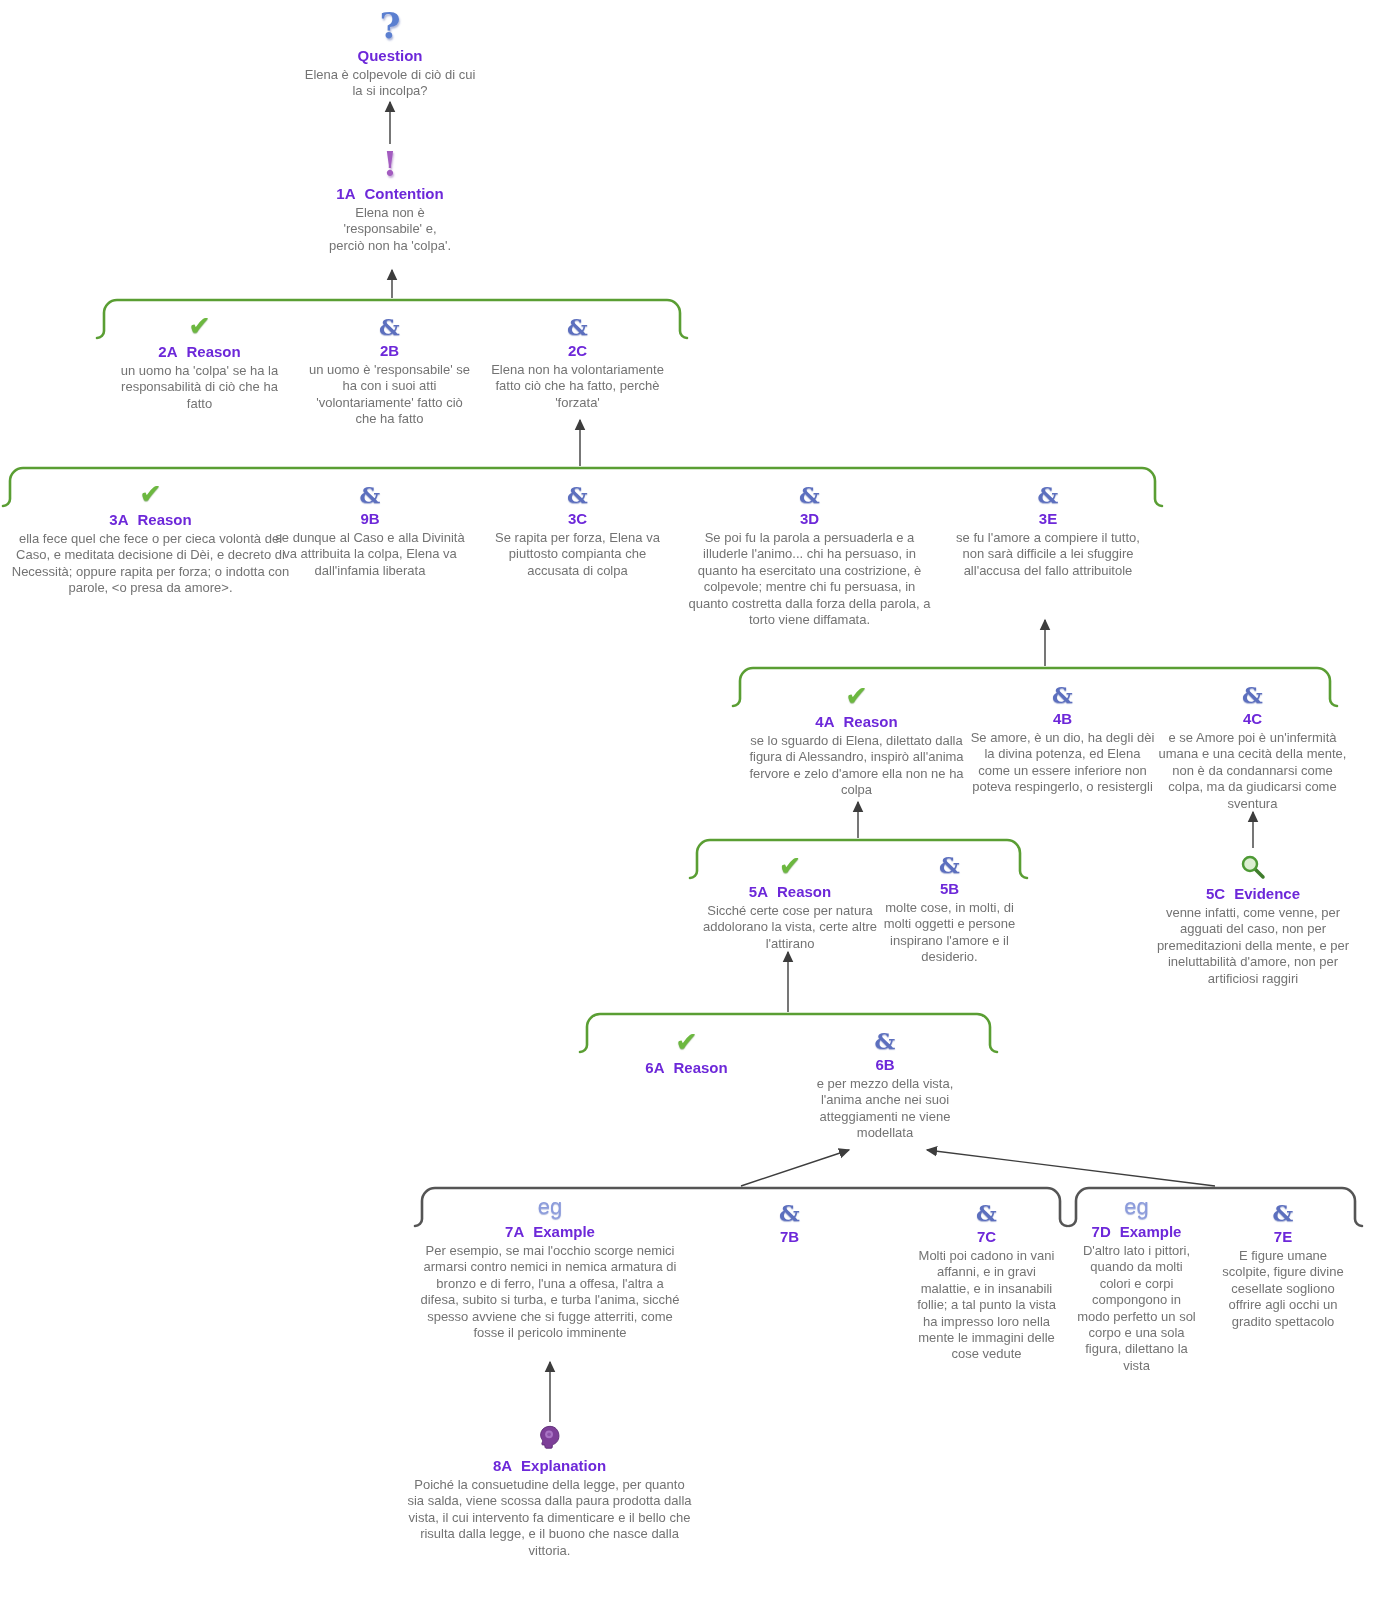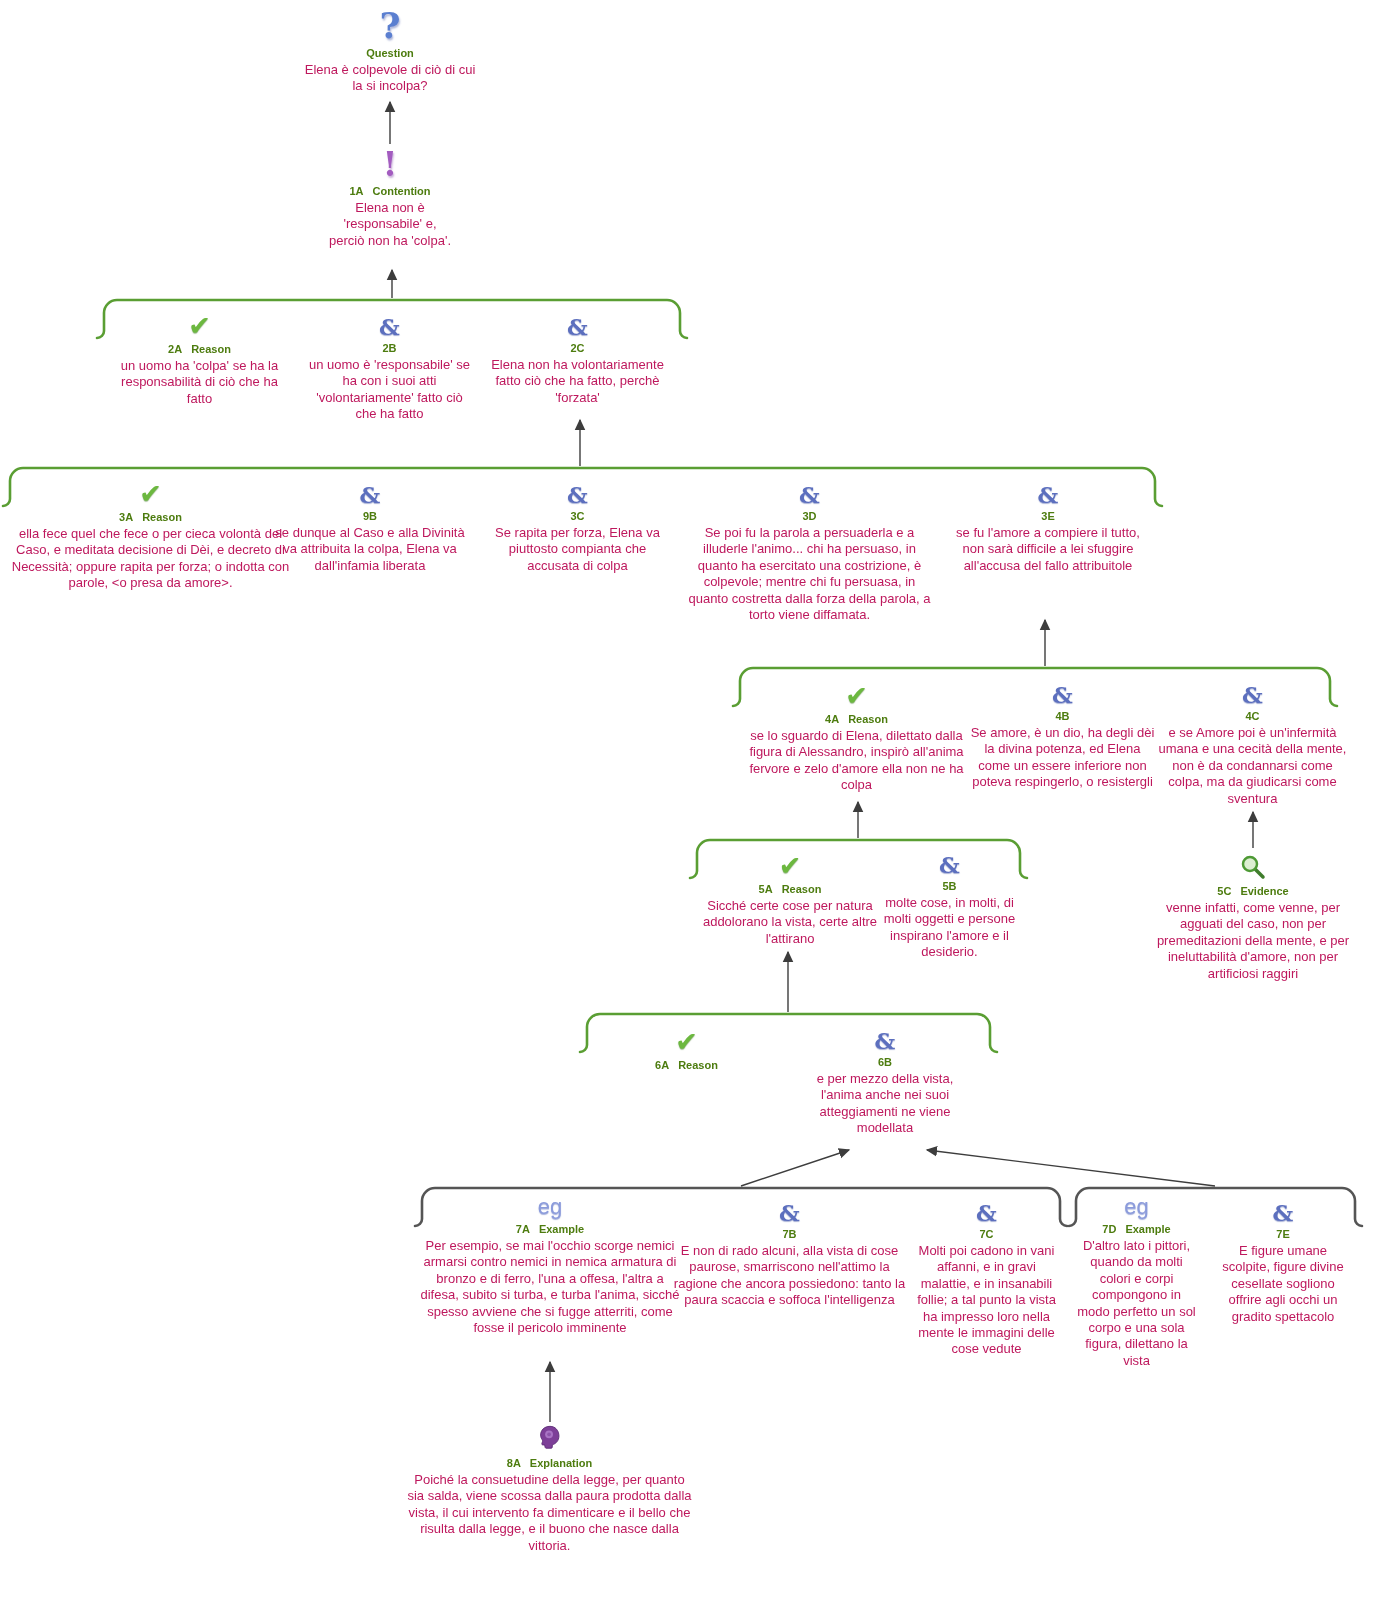--- a/index.html
+++ b/index.html
@@ -4,23 +4,23 @@
 <style>
   html,body { margin:0; padding:0; background:#ffffff; }
   #canvas {
     position:relative; width:1400px; height:1606px; background:#ffffff;
     font-family:"Liberation Sans", sans-serif; overflow:hidden;
   }
   svg.overlay { position:absolute; left:0; top:0; pointer-events:none; }
 
   .node { position:absolute; display:flex; flex-direction:column; align-items:center; text-align:center; }
   .icon { display:flex; align-items:center; justify-content:center; margin-bottom:3px; }
-  .nlabel { font-weight:bold; font-size:11px; color:#4d7c0f; margin-bottom:3px; white-space:nowrap; }
+  .nlabel { font-weight:bold; font-size:15px; color:#6d28d9; margin-bottom:3px; white-space:nowrap; }
   .nid:not(:empty) + span:not(:empty) { margin-left:9px; }
-  .ntext { font-size:13px; color:#be185d; line-height:1.26; }
+  .ntext { font-size:13px; color:#737373; line-height:1.26; }
 
   .ic-question  { font-family:"DejaVu Serif", serif; font-weight:bold; font-size:36px; height:38px; line-height:36px;
                   color:#5b7fd0; text-shadow:1px 2px 2px rgba(55,75,160,.40); }
   .ic-contention{ font-family:"DejaVu Serif", serif; font-weight:bold; font-size:34px; height:36px; line-height:34px;
                   color:#a35cc0; text-shadow:1px 2px 2px rgba(120,60,160,.40); }
   .ic-check     { font-size:27px; height:28px; line-height:28px; color:#6cb83f;
                   text-shadow:0 1px 1px rgba(55,115,25,.55); }
   .ic-and       { font-family:"DejaVu Serif", serif; font-weight:bold; font-size:23px; height:25px; line-height:25px;
                   color:#5c6fbe; text-shadow:0 1px 1px rgba(55,75,160,.45); }
   .ic-example   { font-weight:normal; font-size:22px; height:26px; line-height:24px; color:#8b9bdb;
@@ -174,21 +174,20 @@
 
   <div class="node" style="left:420px;top:1194px;width:260px">
     <div class="icon ic-example">eg</div>
     <div class="nlabel"><span class="nid">7A</span><span>Example</span></div>
     <div class="ntext">Per esempio, se mai l'occhio scorge nemici armarsi contro nemici in nemica armatura di bronzo e di ferro, l'una a offesa, l'altra a difesa, subito si turba, e turba l'anima, sicché spesso avviene che si fugge atterriti, come fosse il pericolo imminente</div>
   </div>
 
   <div class="node" style="left:672px;top:1200px;width:235px">
     <div class="icon ic-and">&amp;</div>
     <div class="nlabel"><span class="nid">7B</span><span></span></div>
-    <div class="ntext">E non di rado alcuni, alla vista di cose paurose, smarriscono nell'attimo la ragione che ancora possiedono: tanto la paura scaccia e soffoca l'intelligenza</div>
   </div>
 
   <div class="node" style="left:914px;top:1200px;width:145px">
     <div class="icon ic-and">&amp;</div>
     <div class="nlabel"><span class="nid">7C</span><span></span></div>
     <div class="ntext">Molti poi cadono in vani affanni, e in gravi malattie, e in insanabili follie; a tal punto la vista ha impresso loro nella mente le immagini delle cose vedute</div>
   </div>
 
   <div class="node" style="left:1074px;top:1194px;width:125px">
     <div class="icon ic-example">eg</div>

